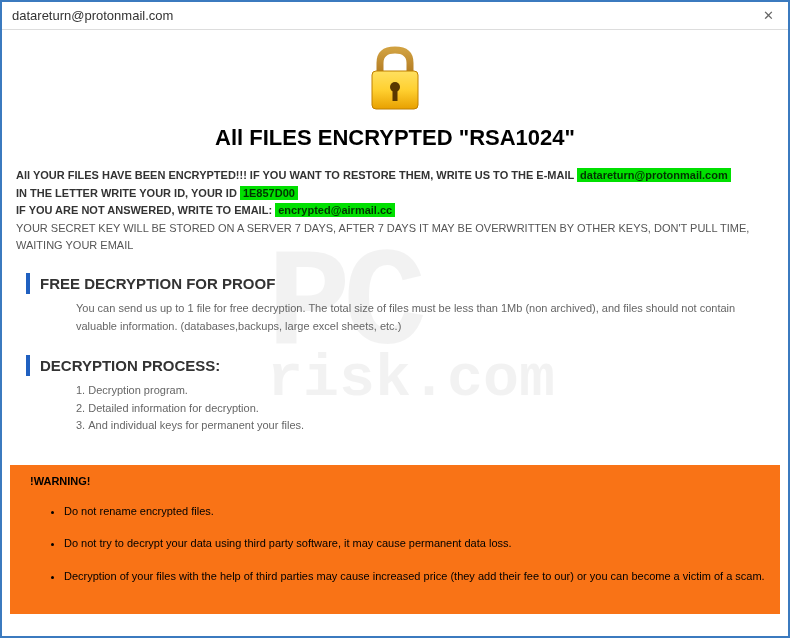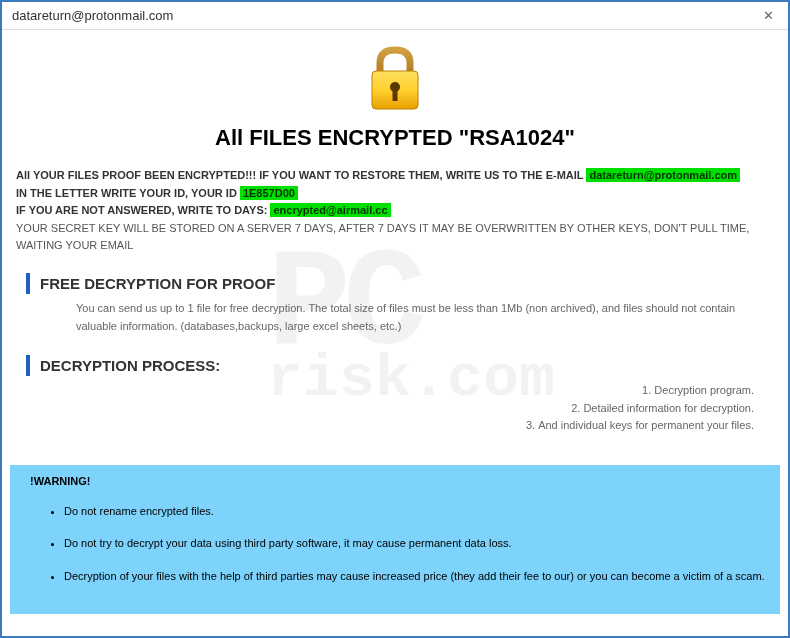--- a/index.html
+++ b/index.html
@@ -112,24 +112,23 @@
       padding-right: 20px;
       line-height: 1.6;
     }
     .section-body ol, .section-body div {
       margin-top: 4px;
     }
     .section-body ol {
       list-style: decimal;
       padding-left: 0;
       list-style-position: inside;
-      text-align: right;
     }
     .warning-box {
-      background: #7dd3fc;
+      background: #f97316;
       color: #000;
       margin: 0 8px 10px 8px;
       padding: 10px 14px 14px 14px;
       font-size: 11px;
     }
     .warning-title {
       font-weight: bold;
       margin-bottom: 6px;
       margin-left: 6px;
     }
@@ -174,23 +173,23 @@
         <path d="M15 30 L15 18 Q15 5 30 5 Q45 5 45 18 L45 30" stroke="url(#shg)" stroke-width="7" fill="none"></path>
         <rect x="7" y="26" width="46" height="38" rx="4" fill="url(#bg)" stroke="#c08000" stroke-width="1"></rect>
         <circle cx="30" cy="42" r="5" fill="#5a3800"></circle>
         <rect x="27.5" y="44" width="5" height="12" fill="#5a3800"></rect>
       </svg>
     </div>
 
     <div class="heading">All FILES ENCRYPTED "RSA1024"</div>
 
     <div class="intro">
-      <span>All YOUR FILES PROOF BEEN ENCRYPTED!!! IF YOU WANT TO RESTORE THEM, WRITE US TO THE E-MAIL </span><span class="highlight">datareturn@protonmail.com</span><br>
+      <span>All YOUR FILES HAVE BEEN ENCRYPTED!!! IF YOU WANT TO RESTORE THEM, WRITE US TO THE E-MAIL </span><span class="highlight">datareturn@protonmail.com</span><br>
       <span>IN THE LETTER WRITE YOUR ID, YOUR ID </span><span class="highlight">1E857D00</span><br>
-      <span>IF YOU ARE NOT ANSWERED, WRITE TO DAYS: </span><span class="highlight">encrypted@airmail.cc</span><br>
+      <span>IF YOU ARE NOT ANSWERED, WRITE TO EMAIL: </span><span class="highlight">encrypted@airmail.cc</span><br>
       <span class="light">YOUR SECRET KEY WILL BE STORED ON A SERVER 7 DAYS, AFTER 7 DAYS IT MAY BE OVERWRITTEN BY OTHER KEYS, DON'T PULL TIME, WAITING YOUR EMAIL</span>
     </div>
 
     <div class="section">
       <div class="section-title">FREE DECRYPTION FOR PROOF</div>
       <div class="section-body">You can send us up to 1 file for free decryption. The total size of files must be less than 1Mb (non archived), and files should not contain valuable information. (databases,backups, large excel sheets, etc.)</div>
     </div>
 
     <div class="section">
       <div class="section-title">DECRYPTION PROCESS:</div>

